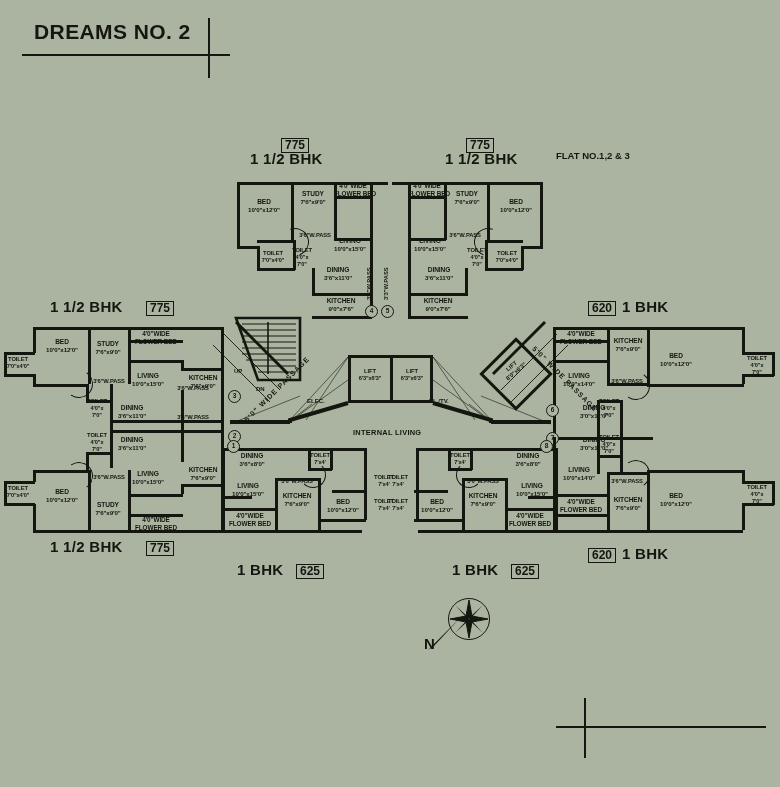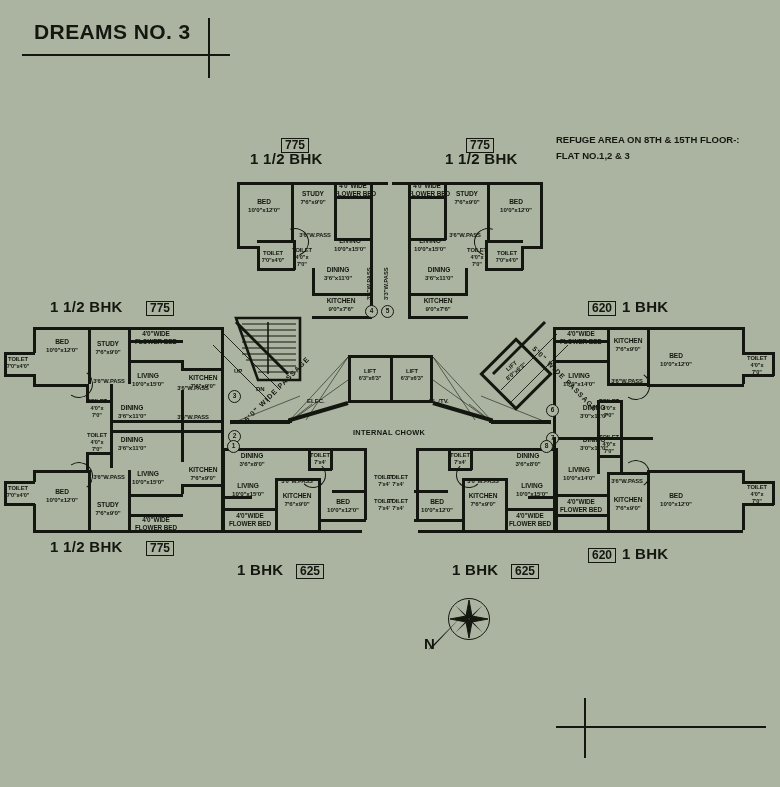--- a/index.html
+++ b/index.html
@@ -90,28 +90,27 @@
   }
   .nlabel{position:absolute;font-size:15px;font-weight:bold;}
 
   .flowerbed{font-size:6.4px;}
 </style>
 </head>
 <body>
 
 <div id="sheet">
 
-  <div class="abs title-text" style="left:34px;top:20px;">DREAMS NO. 3</div>
+  <div class="abs title-text" style="left:34px;top:20px;">DREAMS NO. 2</div>
   <div class="rule-h" style="left:22px;top:54px;width:208px;"></div>
   <div class="rule-v" style="left:208px;top:18px;height:60px;"></div>
 
   <div class="rule-h" style="left:556px;top:726px;width:210px;"></div>
   <div class="rule-v" style="left:584px;top:698px;height:60px;"></div>
 
-  <div class="abs note" style="left:556px;top:132px;">REFUGE AREA ON 8TH &amp; 15TH FLOOR-:</div>
   <div class="abs note" style="left:556px;top:148px;">FLAT NO.1,2 &amp; 3</div>
 
   <div class="abs" style="left:281px;top:136px;">
     <span class="area-box">775</span>
   </div>
   <div class="abs bhk" style="left:250px;top:150px;">1  1/2 BHK</div>
 
   <div class="abs" style="left:466px;top:136px;">
     <span class="area-box">775</span>
   </div>
@@ -662,21 +661,21 @@
     <span>LIFT</span><br>
     <span>8'0"x6'3"</span>
   </div>
 
   <div class="diag" style="left:243px;top:418px;transform:rotate(-45deg);">5'0"  WIDE  PASSAGE</div>
   <div class="diag" style="left:536px;top:345px;transform:rotate(45deg);">5'0"  WIDE  PASSAGE</div>
 
   <div class="abs" style="left:307px;top:398px;font-size:6px;font-weight:bold;">ELEC.</div>
   <div class="abs" style="left:429px;top:398px;font-size:6px;font-weight:bold;">EL./TV.</div>
 
-  <div class="chowk" style="left:353px;top:428px;">INTERNAL CHOWK</div>
+  <div class="chowk" style="left:353px;top:428px;">INTERNAL LIVING</div>
 
   <div class="compass" style="left:448px;top:598px;width:42px;height:42px;">
     <div class="ring"></div>
     <svg width="42" height="42" viewBox="0 0 42 42" style="position:absolute;left:0;top:0;">
       <g fill="#14170f">
 
         <path d="M21,2 L24,18 L21,21 L18,18 Z"></path>
         <path d="M21,40 L24,24 L21,21 L18,24 Z"></path>
         <path d="M2,21 L18,24 L21,21 L18,18 Z"></path>
         <path d="M40,21 L24,24 L21,21 L24,18 Z"></path>

